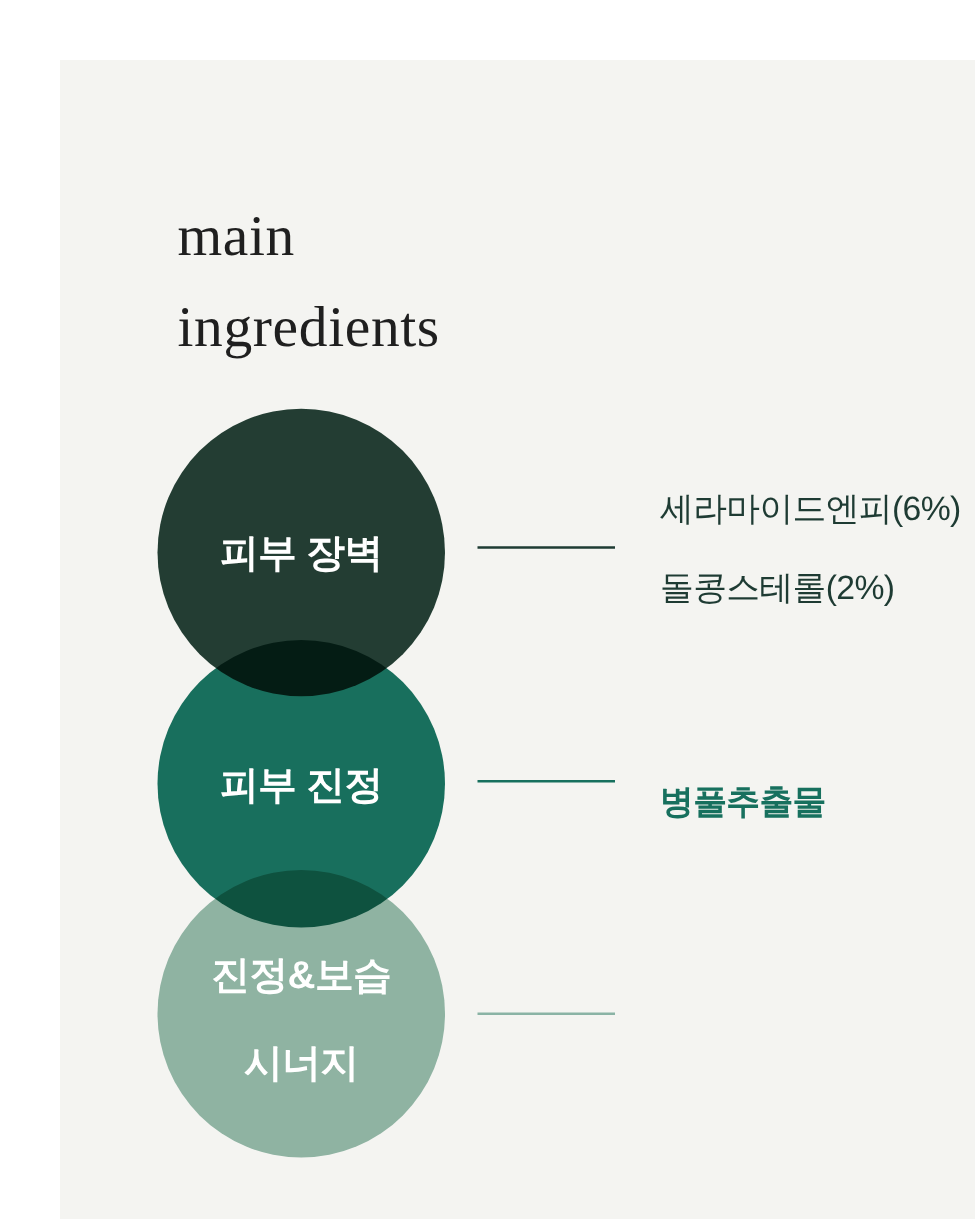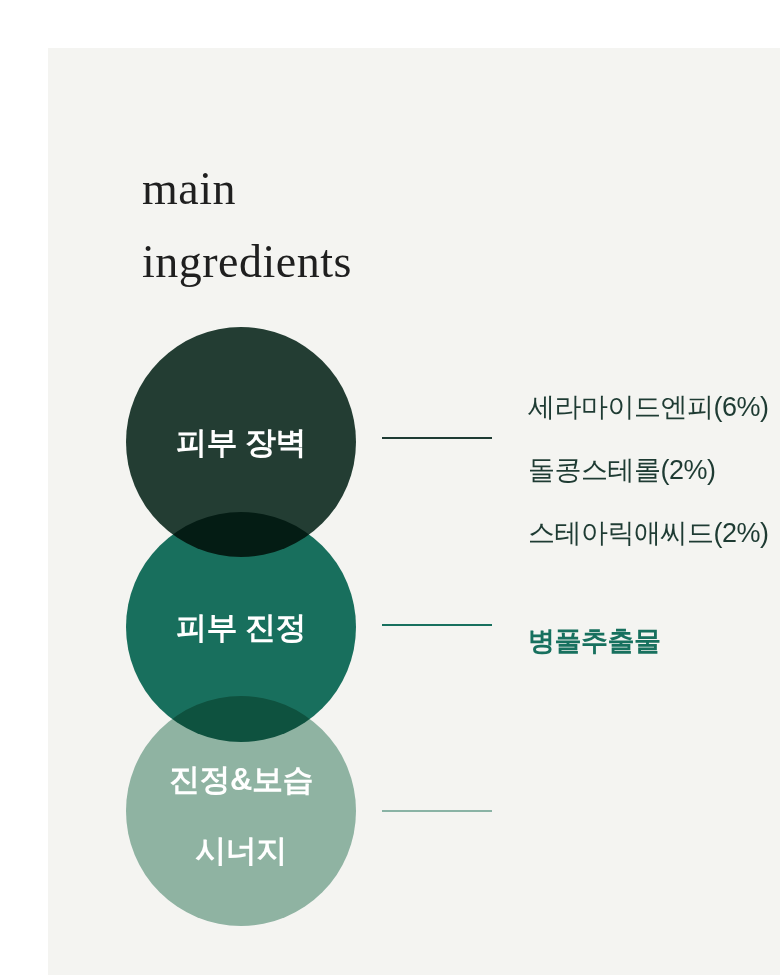--- a/index.html
+++ b/index.html
@@ -114,20 +114,19 @@
     <span>피부 진정</span>
   </div>
 
   <div class="connector k1"></div>
   <div class="connector k2"></div>
   <div class="connector k3"></div>
 
   <div class="ingredients g1">
     <div>세라마이드엔피(6%)</div>
     <div>돌콩스테롤(2%)</div>
-    <div>스테아릭애씨드(2%)</div>
   </div>
   <div class="ingredients g2">
     <div>병풀추출물</div>
   </div>
 
 
 </div>
 
 </body></html>

